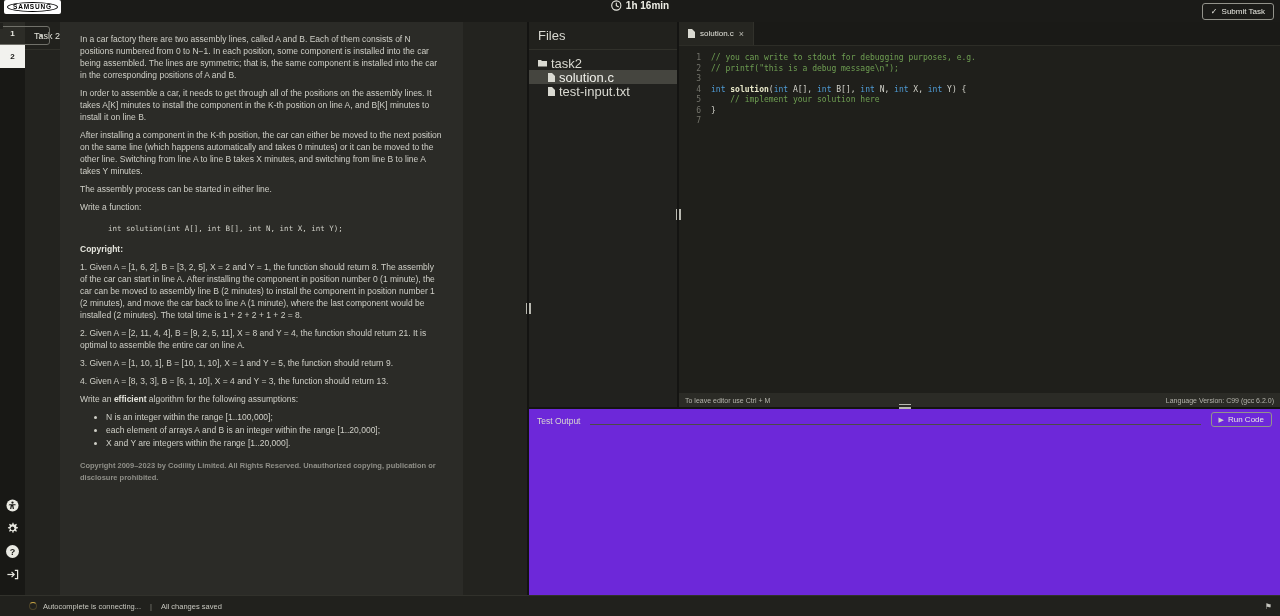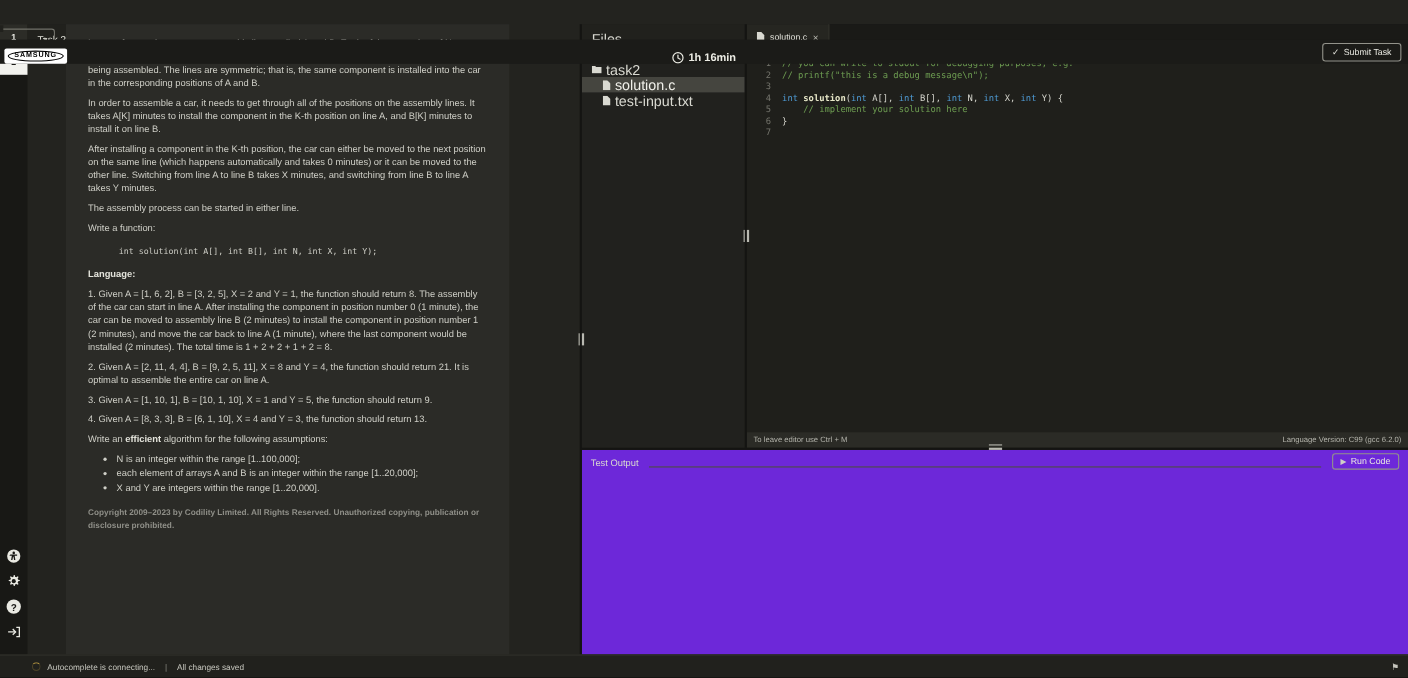--- a/index.html
+++ b/index.html
@@ -2,21 +2,21 @@
 <html><head>
 <meta charset="utf-8">
 <style>
   * { margin:0; padding:0; box-sizing:border-box; }
   html,body { background:#0e0e0c; }
   .app{ position:relative; width:1280px; height:616px; background:#23231f;
         font-family:"Liberation Sans",sans-serif; overflow:hidden; color:#d6d6cd; }
 
   
   .topbar{ position:absolute; top:0; left:0; right:0; height:22px; background:#1b1b18;
-           display:flex; align-items:flex-end; z-index:5;margin-top:36px; }
+           display:flex; align-items:flex-start; z-index:5; }
   .brand{ margin-left:4px; background:#fff; border-radius:2px; padding:2px 3px; display:flex; }
   .brand-inner{ border:1px solid #000; border-radius:50%; padding:0 5px; font-size:6.5px;
                 font-weight:bold; letter-spacing:.8px; color:#000; line-height:8px; }
   .timer{ position:absolute; left:50%; transform:translateX(-50%); display:flex; gap:4px;
           align-items:center; color:#ececе4; color:#ececе4; color:#ecece4; font-size:10px; font-weight:bold; }
   .btn{ display:inline-flex; align-items:center; gap:4px; border:1px solid #93938b;
         border-radius:3px; background:transparent; color:#e9e9e2; font-size:8px;
         font-family:"Liberation Sans",sans-serif; padding:3px 8px; cursor:pointer; }
   .submit{ position:absolute; right:6px; top:3px; }
 
@@ -182,21 +182,21 @@
         <span class="lang-caret">▾</span>
       </div>
     </div>
     <div class="description">
         <p class="para">In a car factory there are two assembly lines, called A and B. Each of them consists of N positions numbered from 0 to N−1. In each position, some component is installed into the car being assembled. The lines are symmetric; that is, the same component is installed into the car in the corresponding positions of A and B.</p>
         <p class="para">In order to assemble a car, it needs to get through all of the positions on the assembly lines. It takes A[K] minutes to install the component in the K-th position on line A, and B[K] minutes to install it on line B.</p>
         <p class="para">After installing a component in the K-th position, the car can either be moved to the next position on the same line (which happens automatically and takes 0 minutes) or it can be moved to the other line. Switching from line A to line B takes X minutes, and switching from line B to line A takes Y minutes.</p>
         <p class="para">The assembly process can be started in either line.</p>
         <p class="para">Write a function:</p>
         <pre class="sig">int solution(int A[], int B[], int N, int X, int Y);</pre>
-        <p class="para"><b>Language:</b></p>
+        <p class="para"><b>Copyright:</b></p>
         <p class="para">1. Given A = [1, 6, 2], B = [3, 2, 5], X = 2 and Y = 1, the function should return 8. The assembly of the car can start in line A. After installing the component in position number 0 (1 minute), the car can be moved to assembly line B (2 minutes) to install the component in position number 1 (2 minutes), and move the car back to line A (1 minute), where the last component would be installed (2 minutes). The total time is 1 + 2 + 2 + 1 + 2 = 8.</p>
         <p class="para">2. Given A = [2, 11, 4, 4], B = [9, 2, 5, 11], X = 8 and Y = 4, the function should return 21. It is optimal to assemble the entire car on line A.</p>
         <p class="para">3. Given A = [1, 10, 1], B = [10, 1, 10], X = 1 and Y = 5, the function should return 9.</p>
         <p class="para">4. Given A = [8, 3, 3], B = [6, 1, 10], X = 4 and Y = 3, the function should return 13.</p>
         <p class="para">Write an <b>efficient</b> algorithm for the following assumptions:</p>
         <ul class="bullets">
           <li>N is an integer within the range [1..100,000];</li>
           <li>each element of arrays A and B is an integer within the range [1..20,000];</li>
           <li>X and Y are integers within the range [1..20,000].</li>
         </ul>

